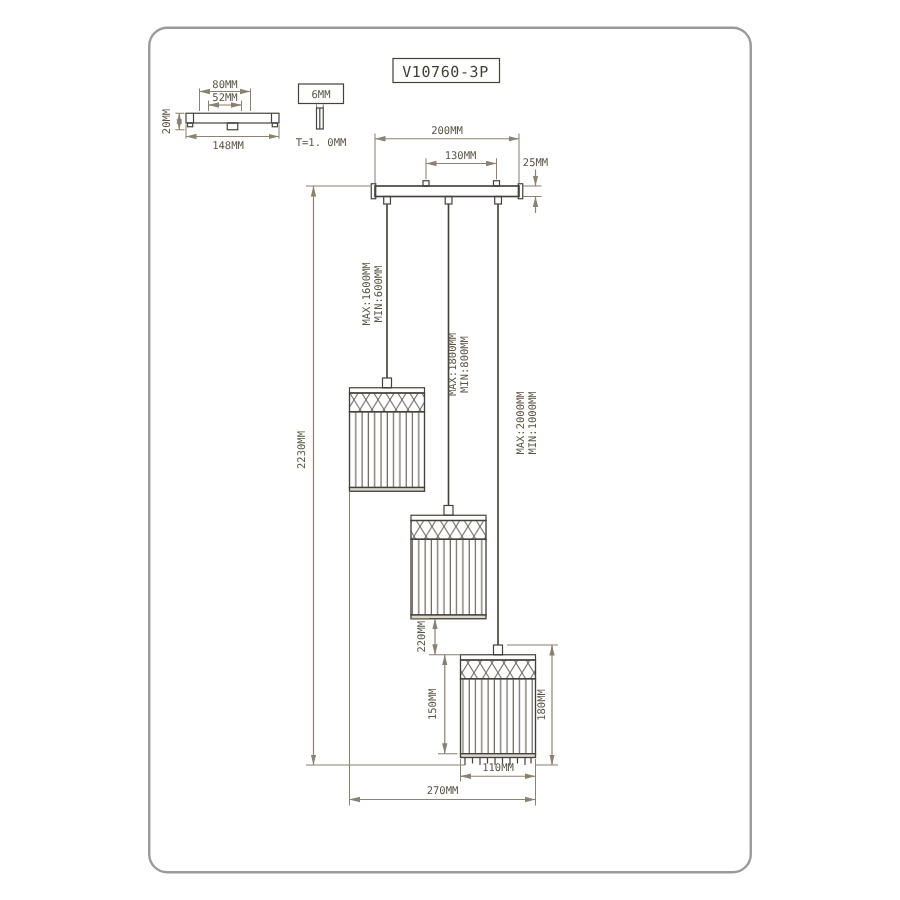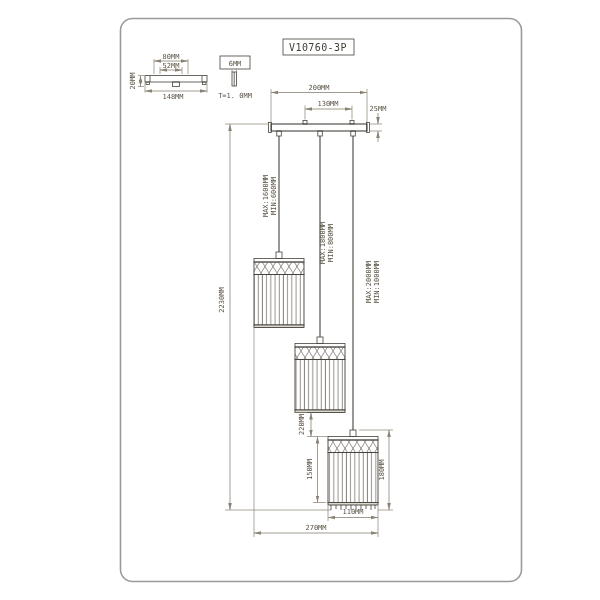--- a/index.html
+++ b/index.html
@@ -3,21 +3,21 @@
 <meta charset="utf-8">
 <style>
   html, body {
     margin: 0;
     padding: 0;
     background: #ffffff;
     width: 600px;
     height: 600px;
     font-family: "DejaVu Sans Mono", monospace;
   }
-  .sheet { width: 558px; height: 600px; position: relative; padding-left: 21px; }
+  .sheet { width: 558px; height: 600px; position: relative; }
   svg { display: block; }
 
   .obj     { fill: none; stroke: #45423b; stroke-width: 1.1; }
   .objthin { fill: none; stroke: #45423b; stroke-width: 0.8; }
   .fx      { fill: url(#xband);   stroke: #45423b; stroke-width: 0.9; }
   .fs      { fill: url(#stripes); stroke: #45423b; stroke-width: 0.9; }
   .rim     { fill: #dcd9d1; stroke: #45423b; stroke-width: 0.9; }
   .ext     { stroke: #8a8272; stroke-width: 0.7; fill: none; }
   .dim     { stroke: #8a8272; stroke-width: 0.8; fill: none;
              marker-start: url(#arr); marker-end: url(#arr); }

